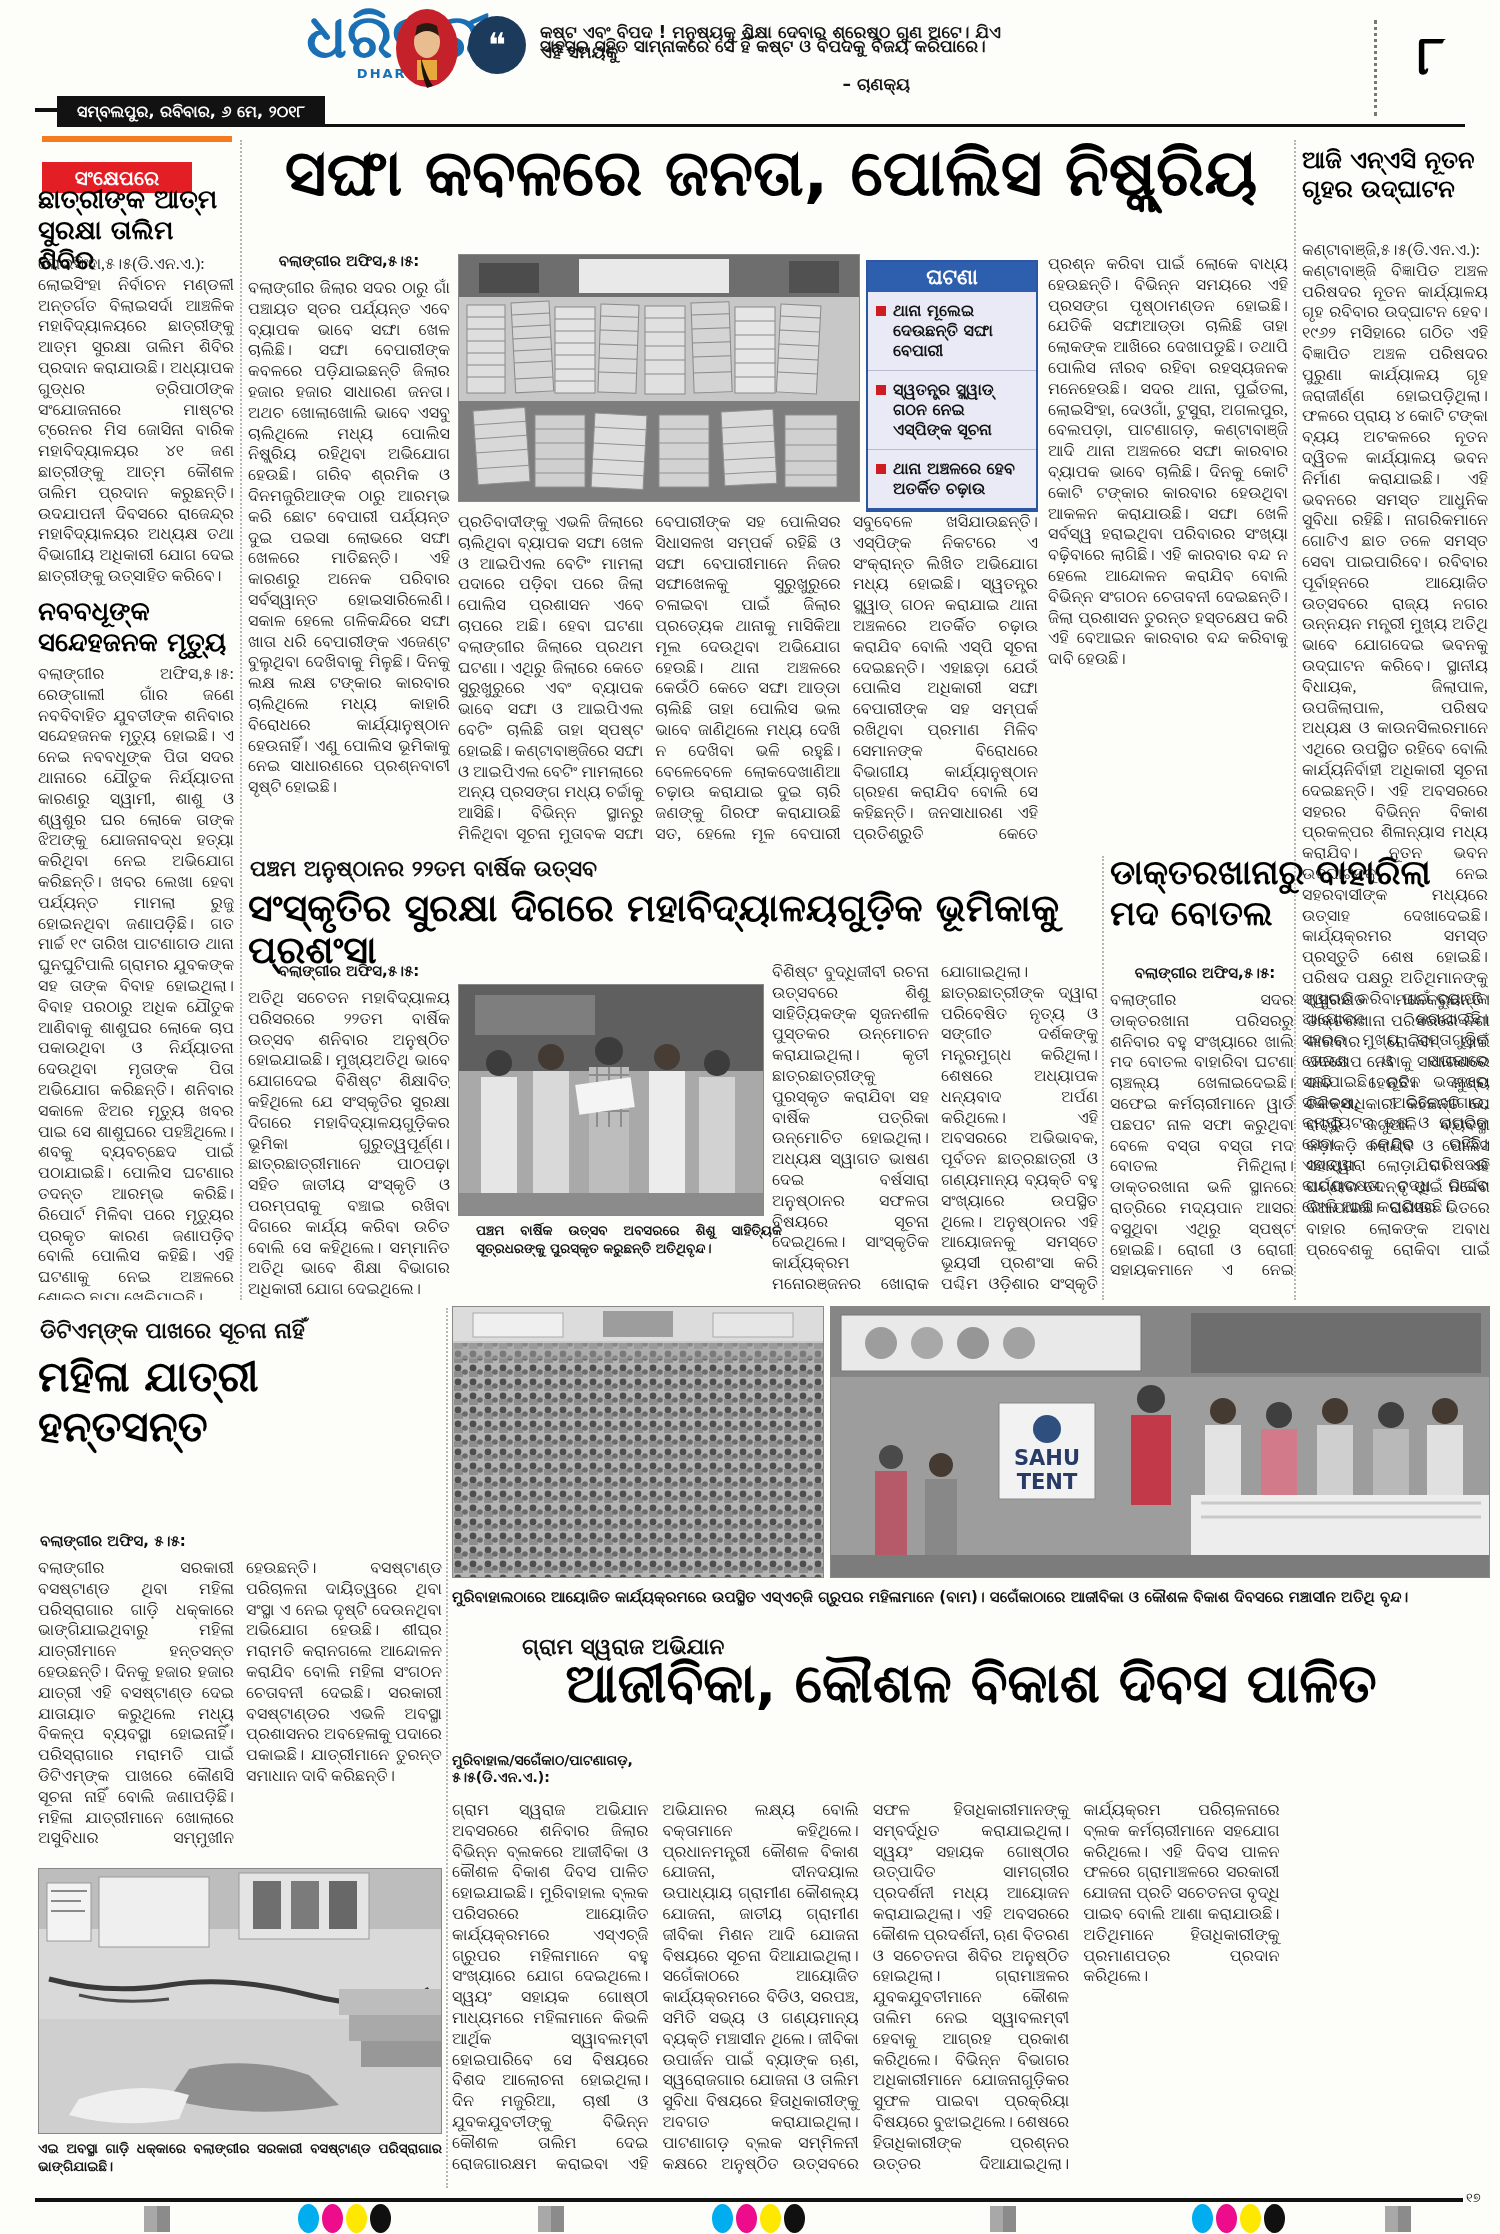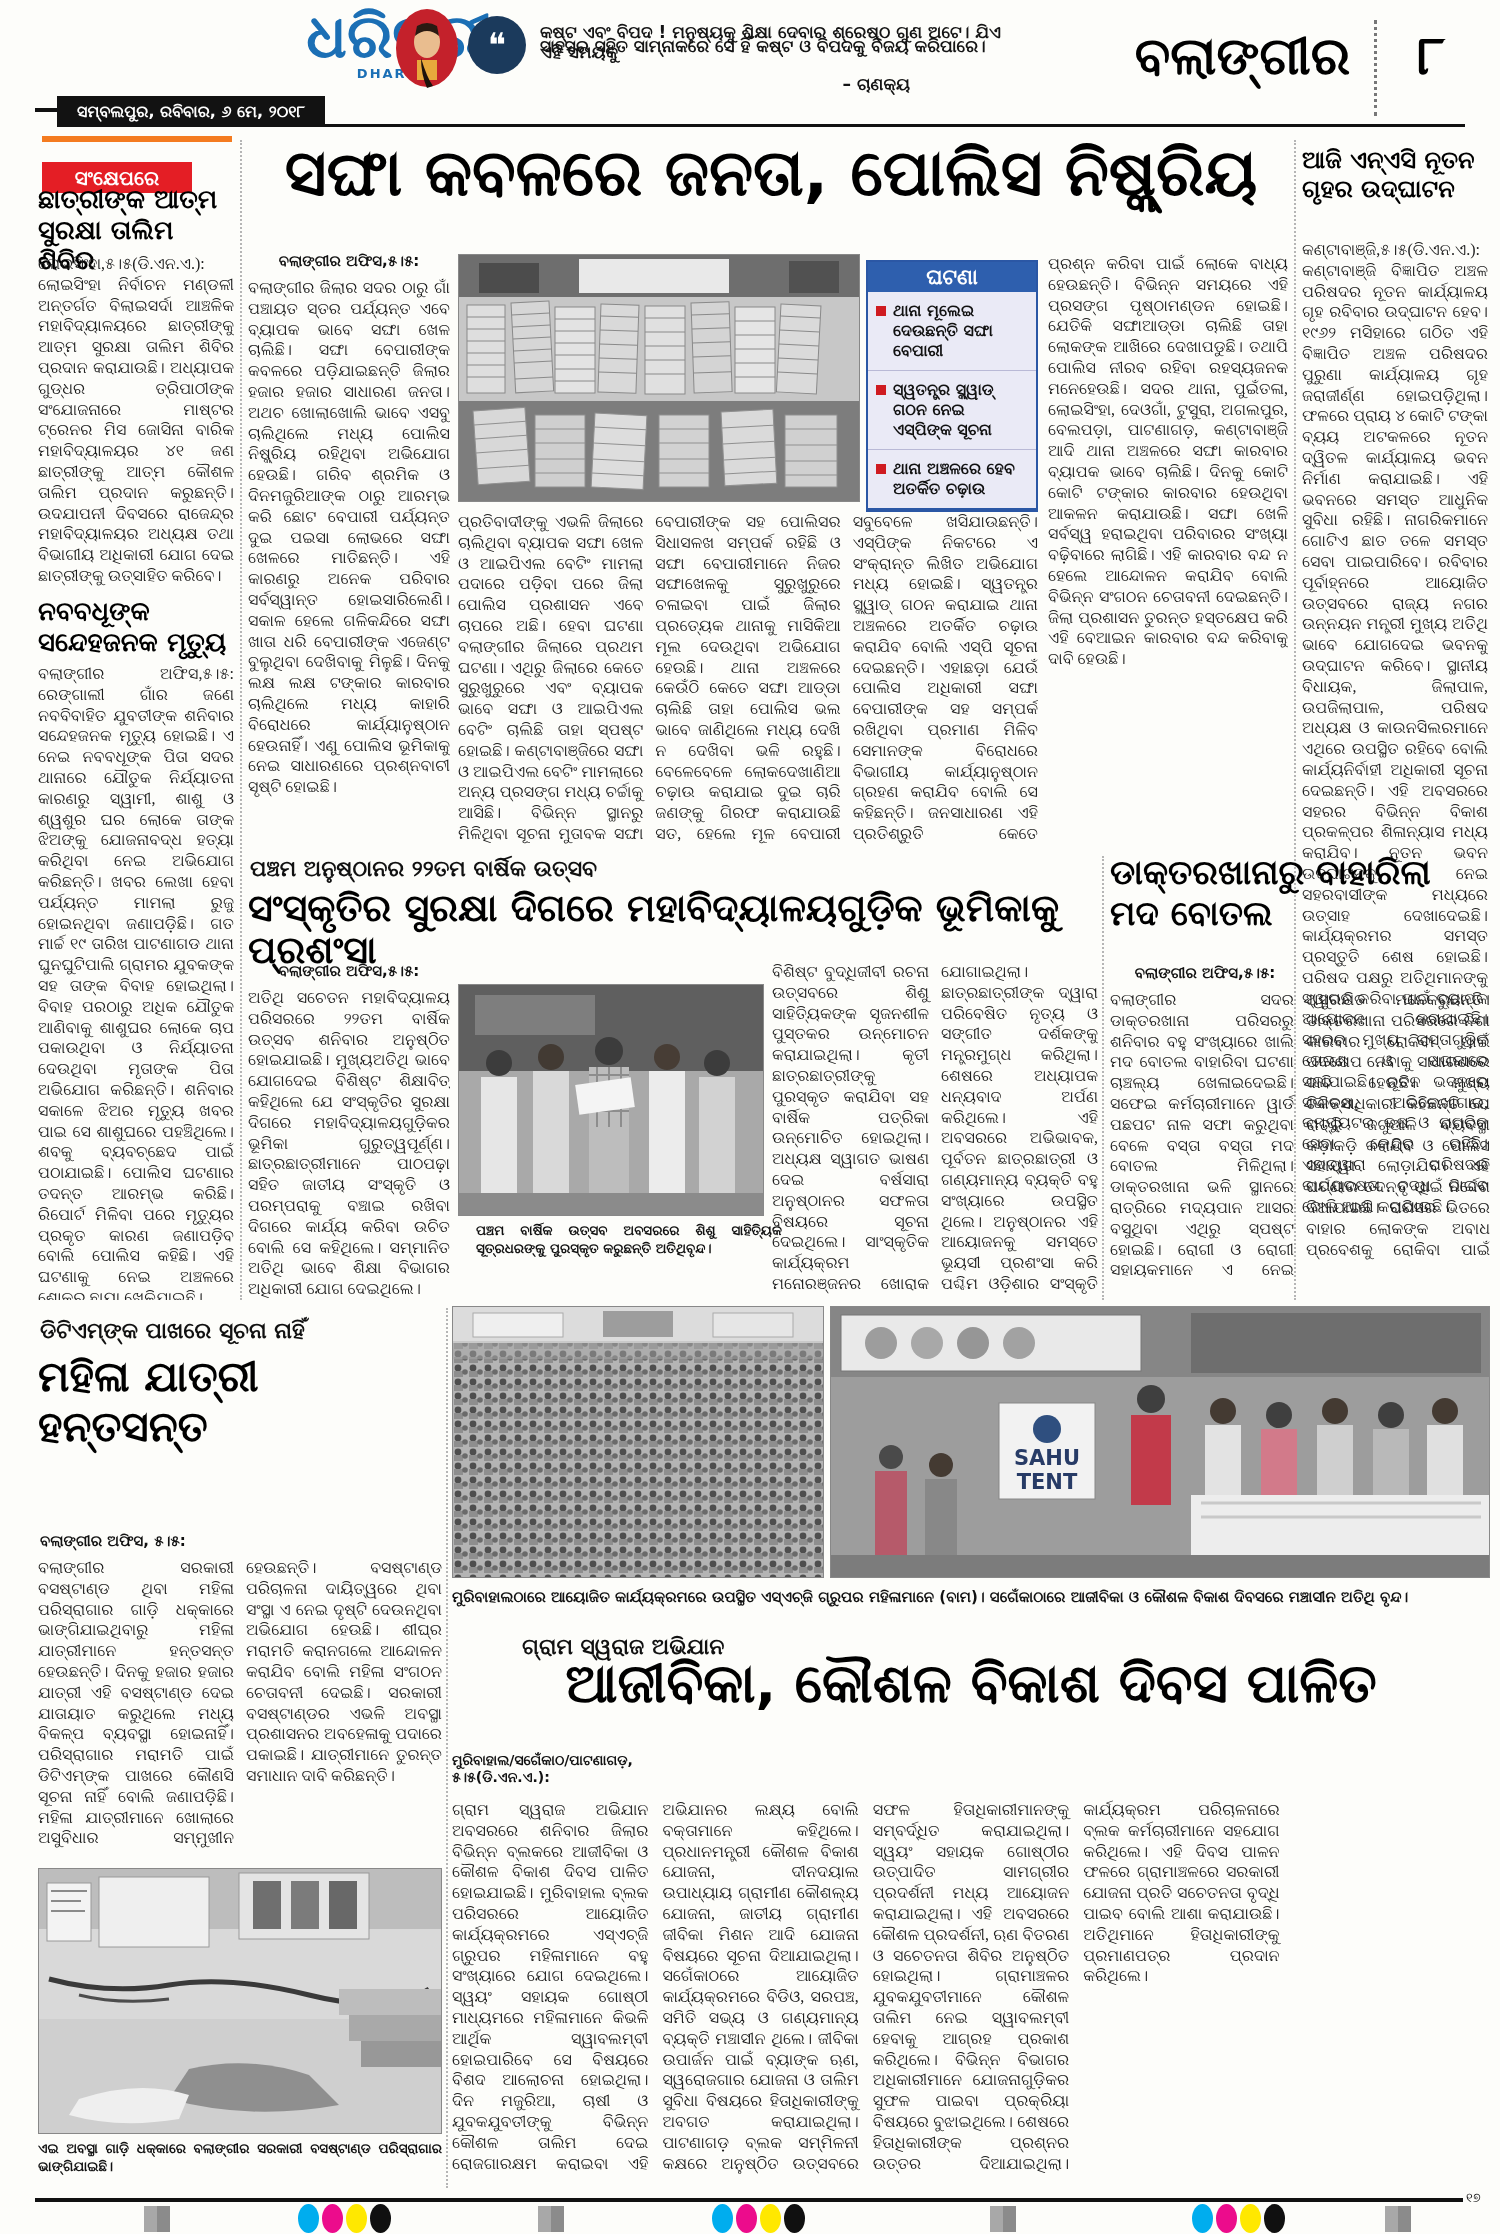--- a/index.html
+++ b/index.html
@@ -63,21 +63,20 @@
       <rect x="22" y="52" width="20" height="20" fill="#e8a93c"></rect>
       <path d="M26 50 q6 20 12 28 l-6 2 q-6 -14 -6 -30z" fill="#1d120c"></path>
     </svg>
   </div>
 
   <div class="abs" style="left:468px;top:16px;width:58px;height:58px;border-radius:50%;background:#1b3a5c;color:#fff;display:flex;align-items:center;justify-content:center;font-size:34px;font-family:'DejaVu Serif',serif;">❝</div>
   <div class="abs quote-line" style="left:540px;top:22px;width:480px;">କଷ୍ଟ ଏବଂ ବିପଦ ! ମନୁଷ୍ୟକୁ ଶିକ୍ଷା ଦେବାର ଶ୍ରେଷ୍ଠ ଗୁଣ ଅଟେ। ଯିଏ ଏହି ସମୟକୁ</div>
   <div class="abs quote-line" style="left:540px;top:36px;width:480px;">ସାହସର ସହିତ ସାମ୍ନାକରେ ସେ ହିଁ କଷ୍ଟ ଓ ବିପଦକୁ ବିଜୟ କରିପାରେ।</div>
   <div class="abs quote-line" style="left:760px;top:74px;width:150px;text-align:right;">– ଚାଣକ୍ୟ</div>
 
-  <div class="abs hl" style="left:1120px;top:26px;width:245px;font-size:52px;text-align:center;">ବଲାଙ୍ଗୀର</div>
   <div class="abs" style="left:1374px;top:20px;height:96px;border-left:3px dotted #777;"></div>
   <div class="abs hl" style="left:1396px;top:24px;width:70px;font-size:54px;text-align:center;">୮</div>
 
   <div class="abs" style="left:42px;top:136px;width:190px;height:6px;background:#f47b20;"></div>
   <div class="abs badge-red" style="left:42px;top:142px;width:150px;height:31px;">
     <span>ସଂକ୍ଷେପରେ</span>
   </div>
   <div class="abs hl" style="left:38px;top:184px;width:196px;font-size:26px;line-height:1.18;">ଛାତ୍ରୀଙ୍କ ଆତ୍ମ ସୁରକ୍ଷା ତାଲିମ ଶିବିର</div>
   <div class="abs body-text" style="left:38px;top:254px;width:196px;height:336px;">ଲୋଇସିଂହା,୫।୫(ଡି.ଏନ.ଏ.): ଲୋଇସିଂହା ନିର୍ବାଚନ ମଣ୍ଡଳୀ ଅନ୍ତର୍ଗତ ବିଲାଇସର୍ଦା ଆଞ୍ଚଳିକ ମହାବିଦ୍ୟାଳୟରେ ଛାତ୍ରୀଙ୍କୁ ଆତ୍ମ ସୁରକ୍ଷା ତାଲିମ ଶିବିର ପ୍ରଦାନ କରାଯାଉଛି। ଅଧ୍ୟାପକ ଗୁଡ୍ଧର ତ୍ରିପାଠୀଙ୍କ ସଂଯୋଜନାରେ ମାଷ୍ଟର ଟ୍ରେନର ମିସ ଜୋସିନା ବାରିକ ମହାବିଦ୍ୟାଳୟର ୪୧ ଜଣ ଛାତ୍ରୀଙ୍କୁ ଆତ୍ମ କୌଶଳ ତାଲିମ ପ୍ରଦାନ କରୁଛନ୍ତି। ଉଦଯାପନୀ ଦିବସରେ ରାଜେନ୍ଦ୍ର ମହାବିଦ୍ୟାଳୟର ଅଧ୍ୟକ୍ଷ ତଥା ବିଭାଗୀୟ ଅଧିକାରୀ ଯୋଗ ଦେଇ ଛାତ୍ରୀଙ୍କୁ ଉତ୍ସାହିତ କରିବେ।</div>
   <div class="abs hl" style="left:38px;top:596px;width:196px;font-size:26px;line-height:1.18;">ନବବଧୂଙ୍କ ସନ୍ଦେହଜନକ ମୃତ୍ୟୁ</div>

